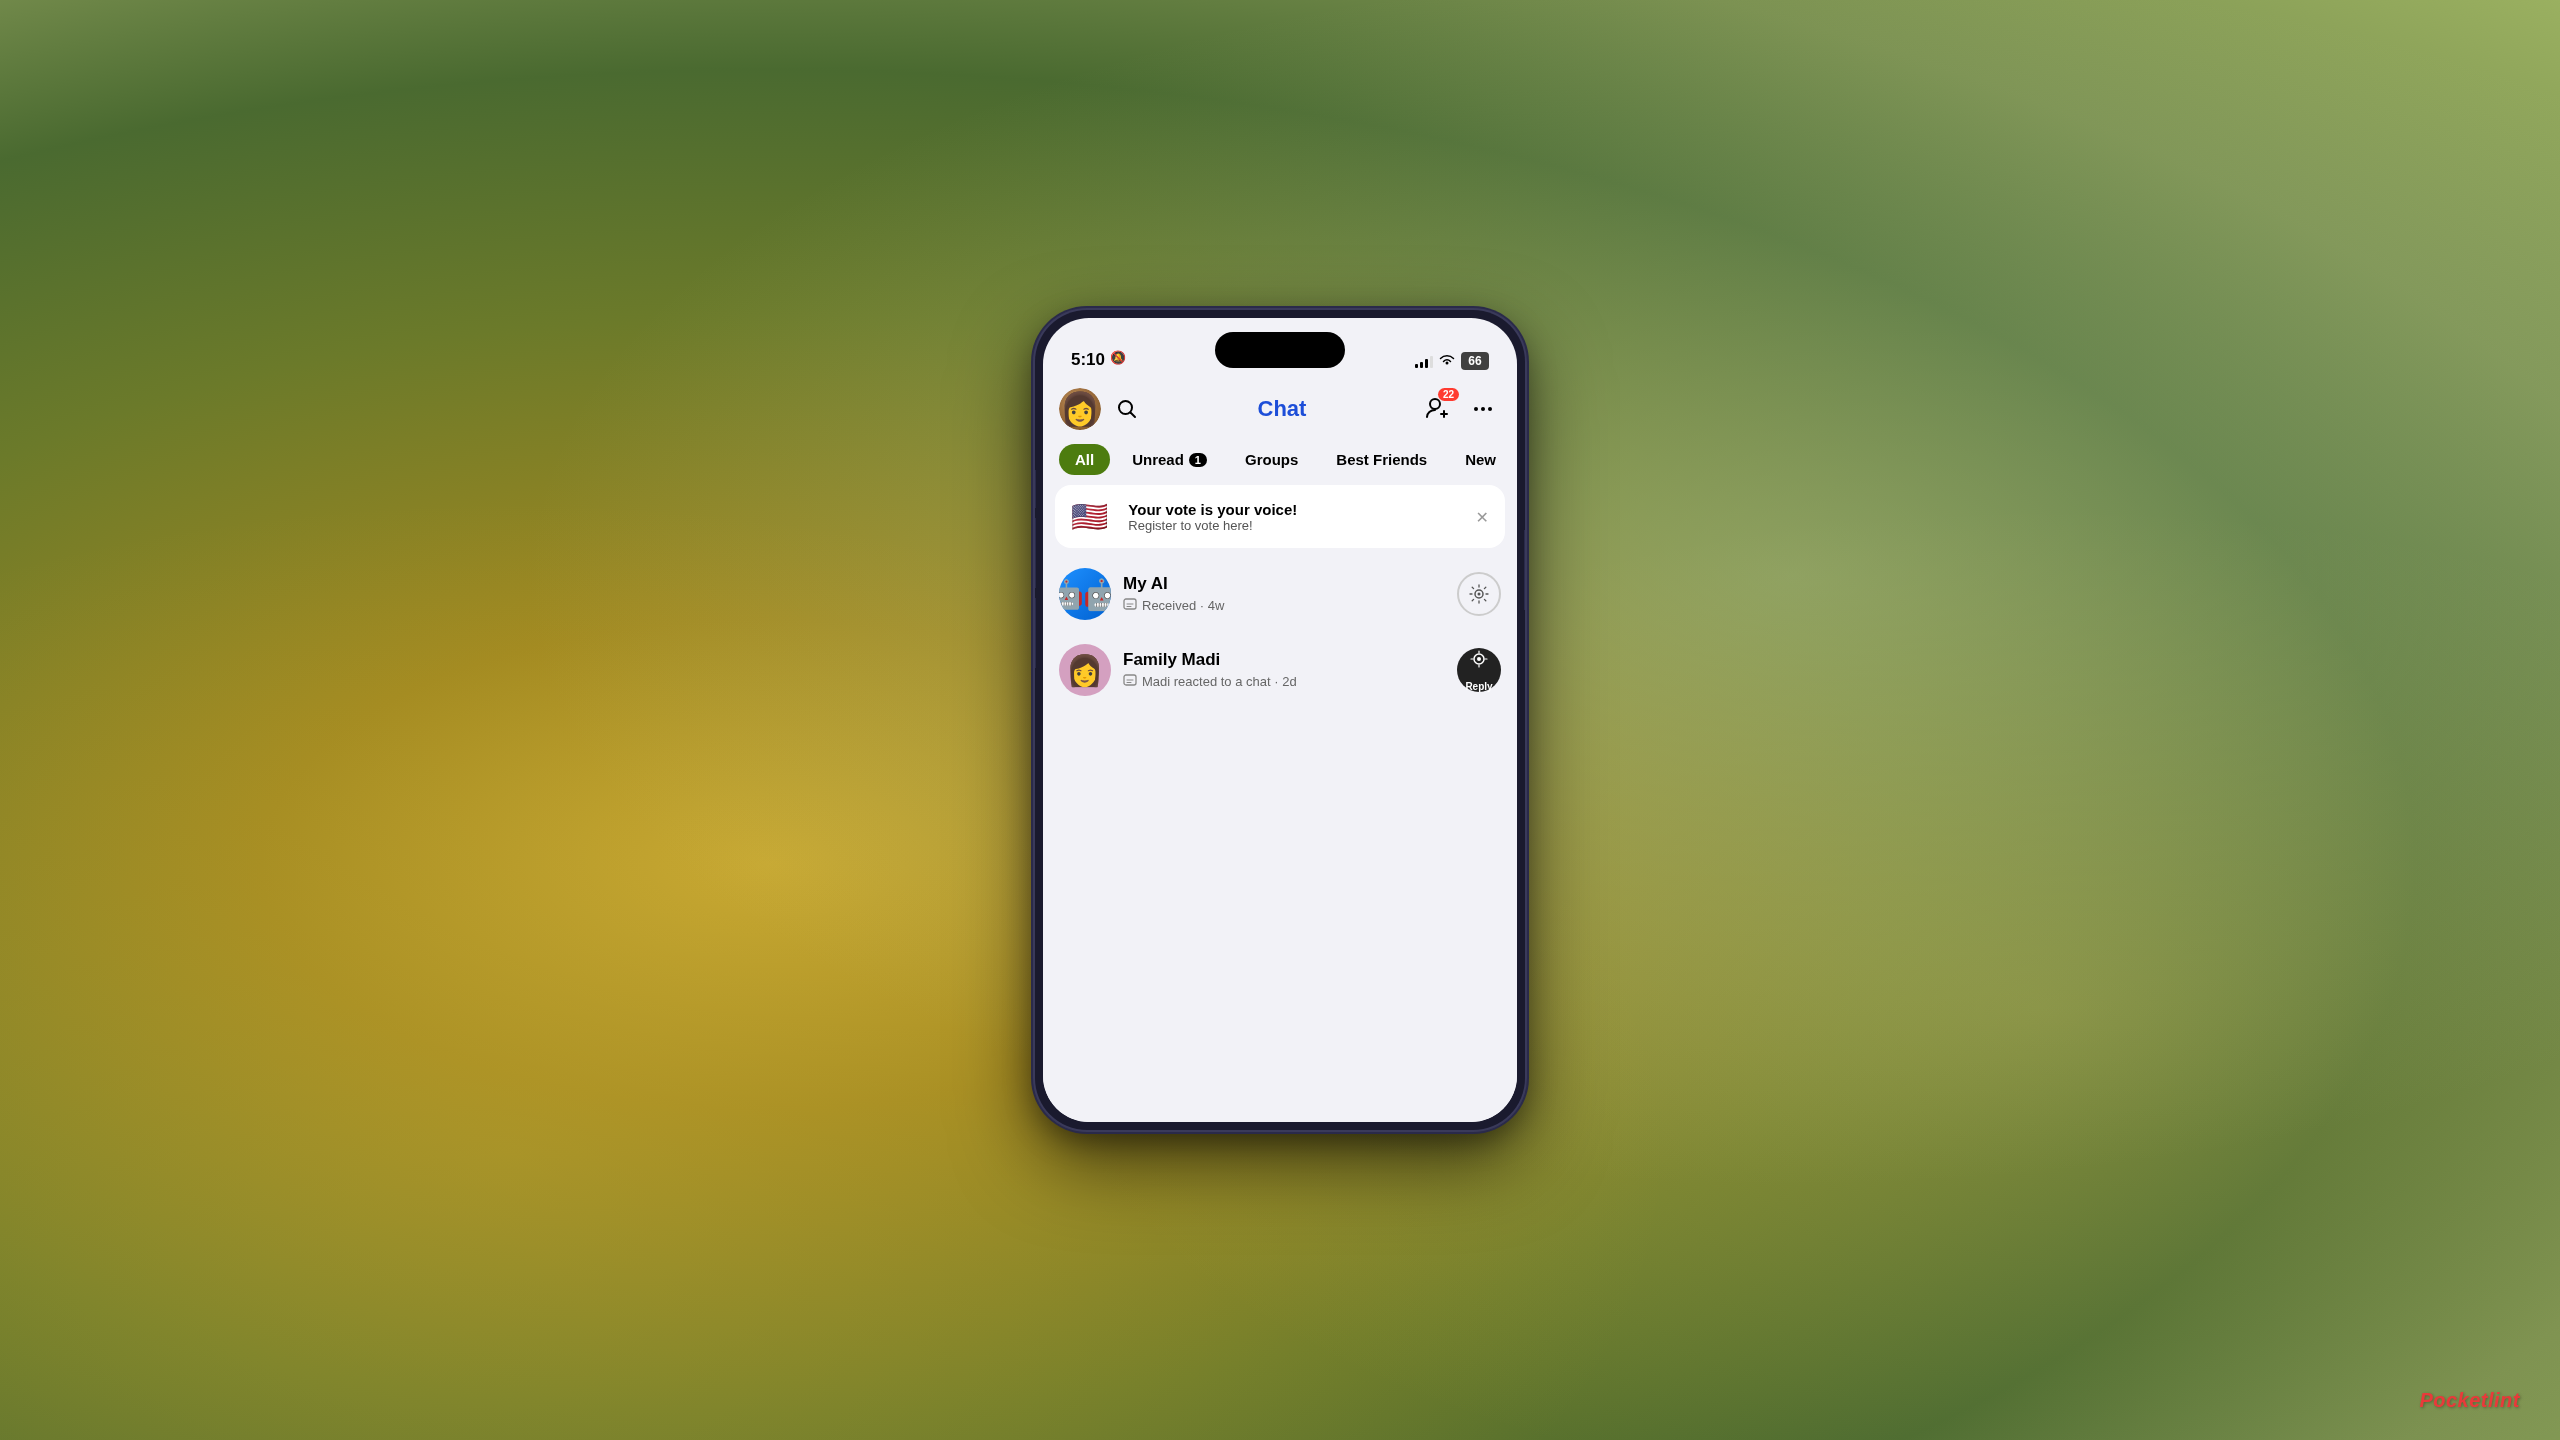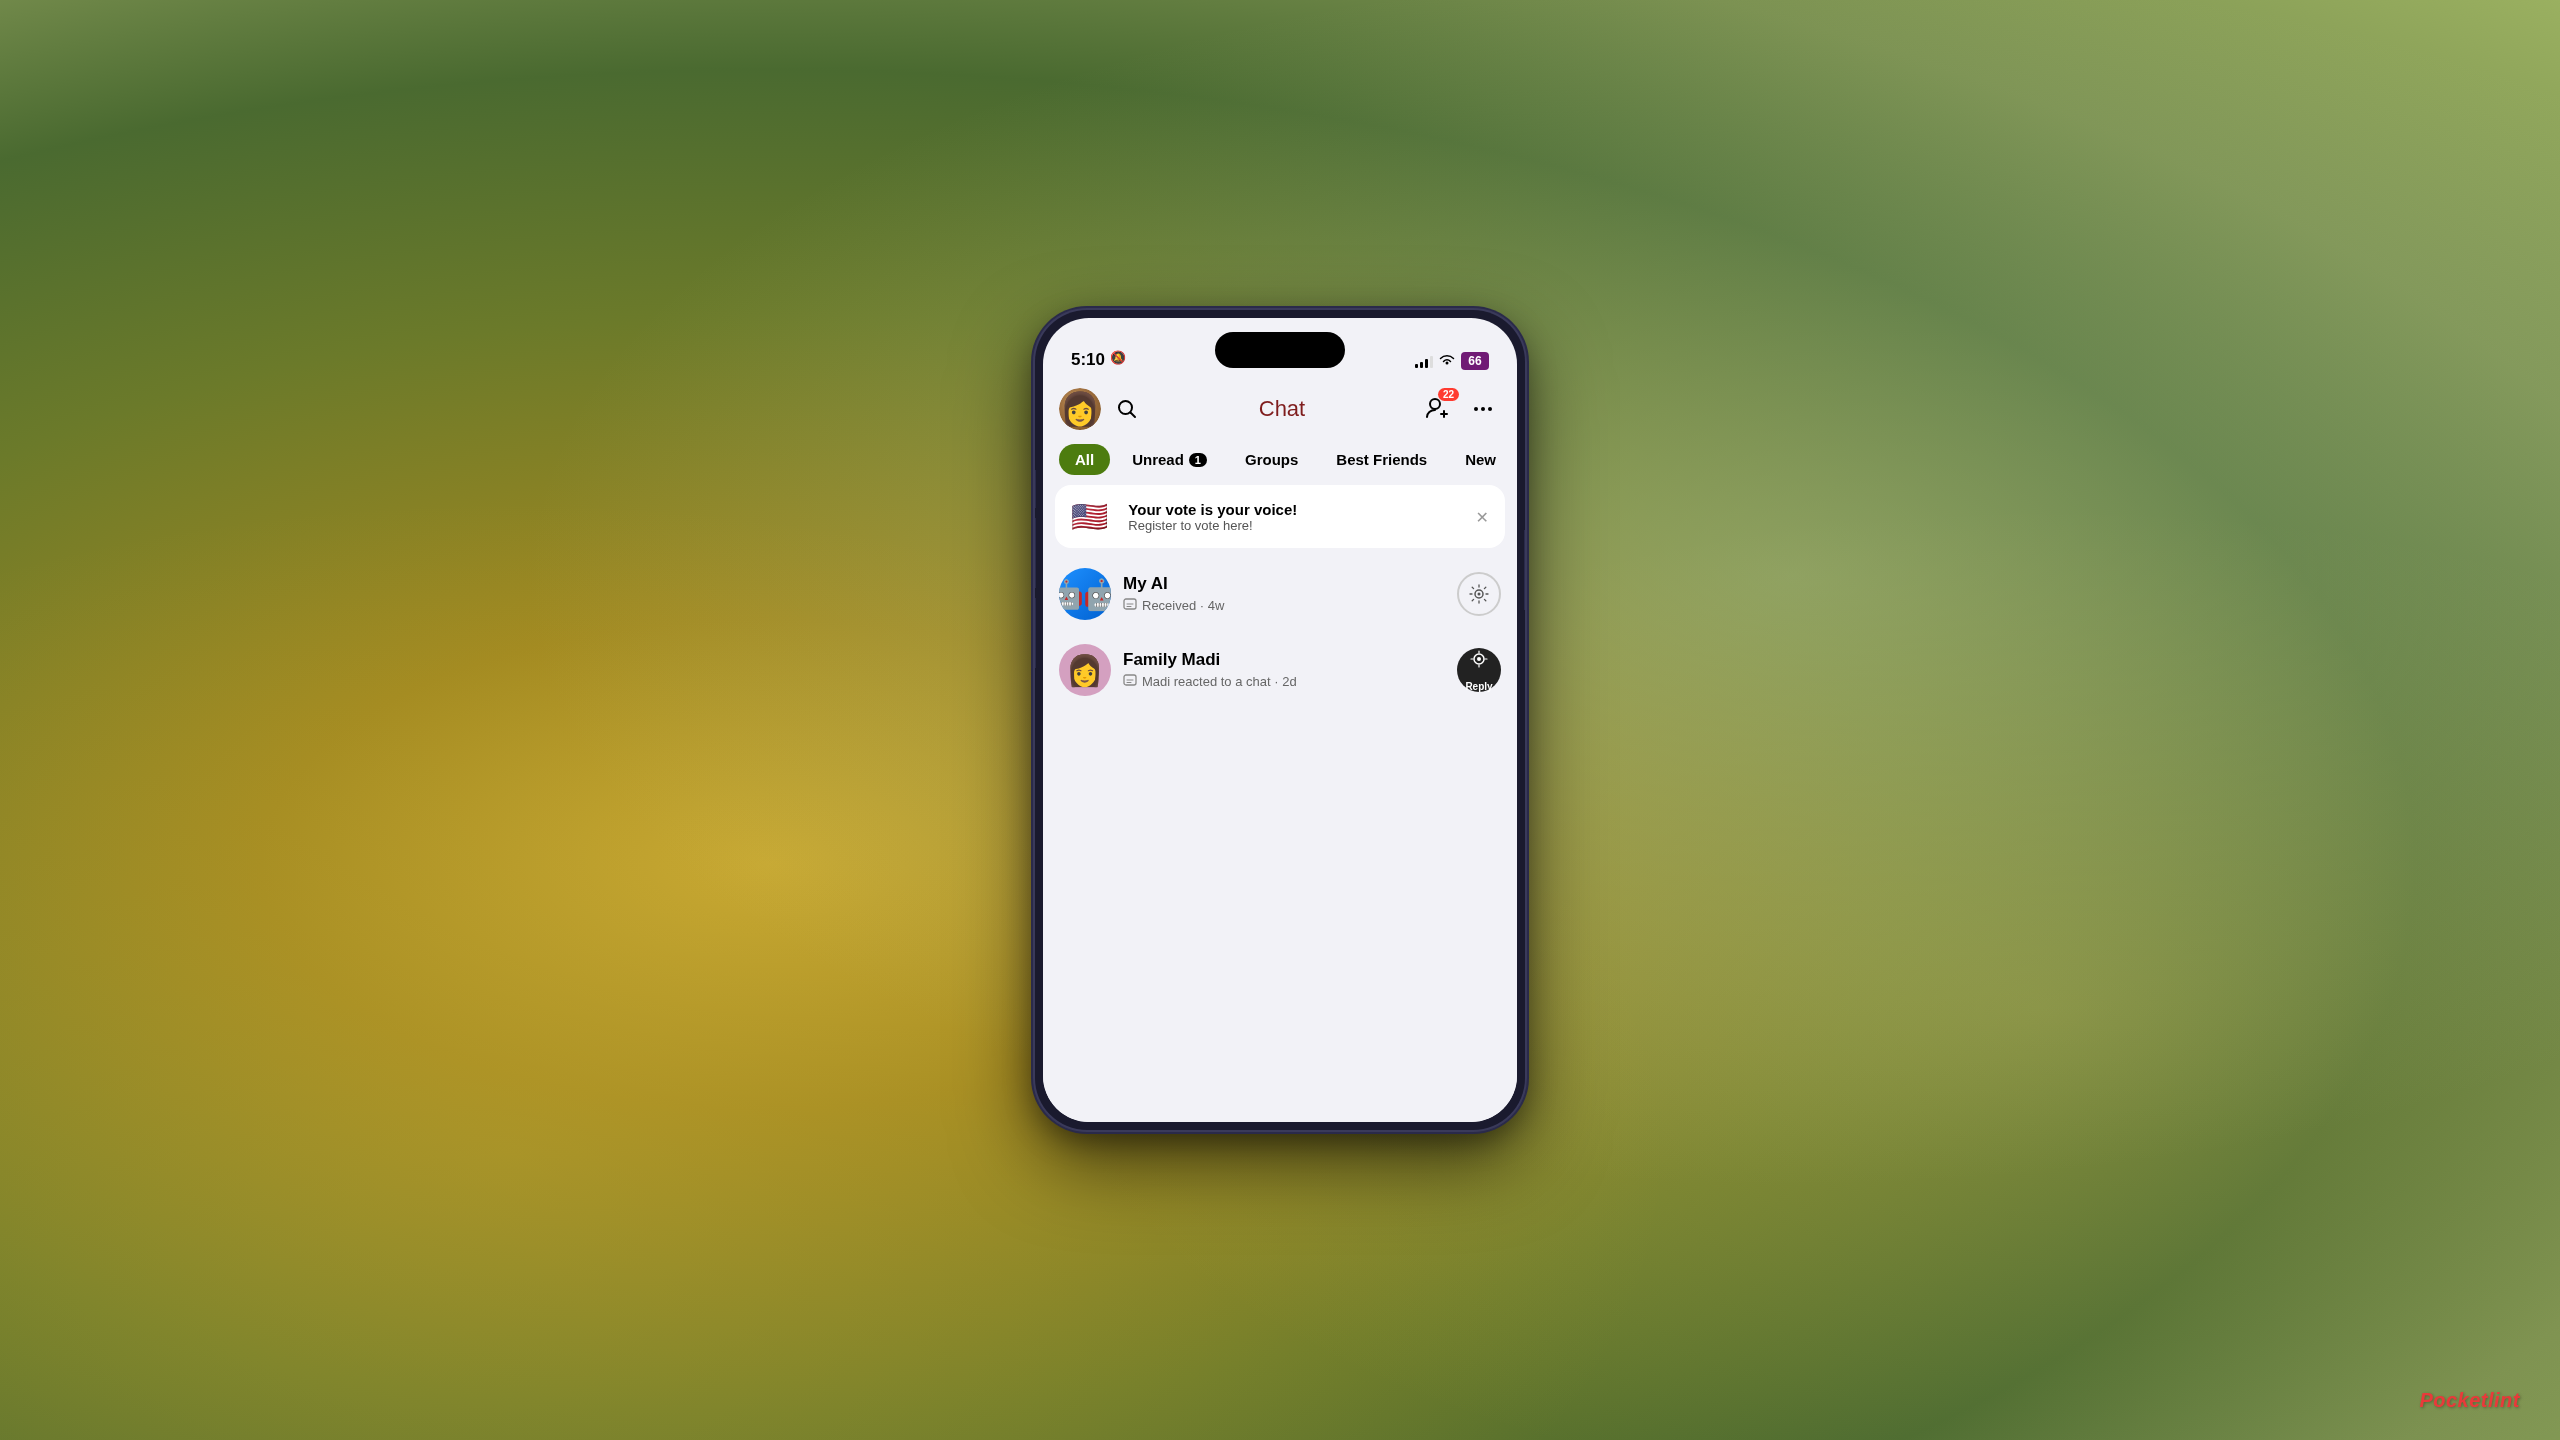--- a/index.html
+++ b/index.html
@@ -116,21 +116,21 @@
       background: #000;
       border-radius: 1px;
     }
 
     .wifi-icon {
       font-size: 13px;
       color: #000;
     }
 
     .battery-box {
-      background: #701a75;
+      background: #404040;
       color: #fff;
       font-size: 12px;
       font-weight: 700;
       padding: 2px 5px;
       border-radius: 4px;
       min-width: 28px;
       text-align: center;
     }
 
     
@@ -187,22 +187,22 @@
       align-items: center;
       justify-content: center;
       margin-left: 8px;
       cursor: pointer;
     }
 
     .header-title {
       flex: 1;
       text-align: center;
       font-size: 22px;
-      font-weight: 400;
-      color: #7f1d1d;
+      font-weight: 700;
+      color: #1d4ed8;
     }
 
     .header-right {
       display: flex;
       align-items: center;
       gap: 8px;
     }
 
     .add-friend-btn {
       position: relative;

